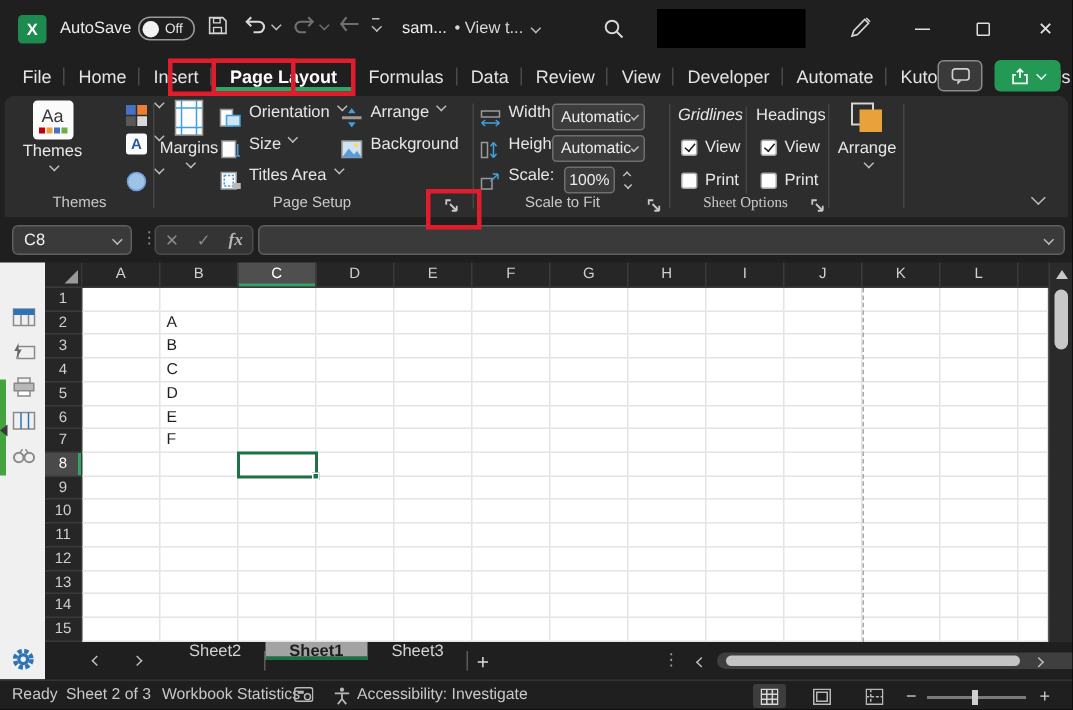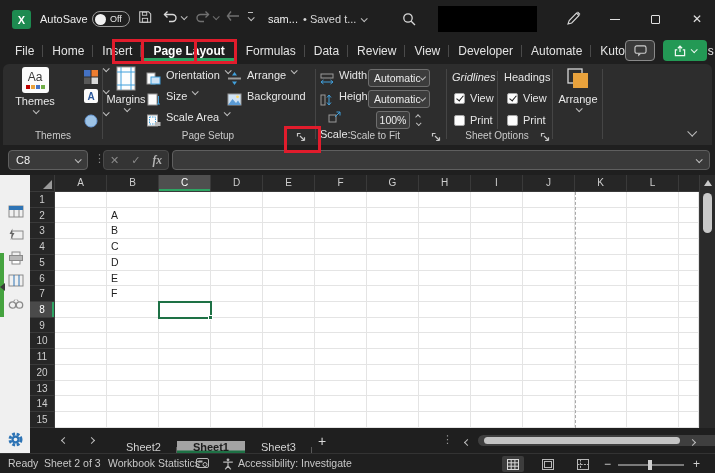--- a/index.html
+++ b/index.html
@@ -96,21 +96,21 @@
   #sel-box { position:absolute; border:2px solid #1e7145; background:transparent; }
   #sel-box .handle { position:absolute; right:-3px; bottom:-3px; width:5px; height:5px; background:#1e7145; border:1px solid #fff; }
   #pagebreak { position:absolute; top:0; width:0; border-left:1.5px dashed #a8a8a8; }
   .vscroll { left:699px; top:175px; width:16px; height:253px; background:#2a2a2a; border-left:1px solid #3a3a3a; }
   .vs-up { position:absolute; left:4px; top:5px; width:0; height:0; border-left:4px solid transparent; border-right:4px solid transparent; border-bottom:6px solid #c8c8c8; }
   .vs-thumb { position:absolute; left:3px; top:18px; width:9px; height:40px; background:#c8c8c8; border-radius:5px; }
 
   
   .sheettabs { left:30px; top:428px; width:685px; height:25px; background:#1f1f1f; display:flex; align-items:center; }
   .st-nav { position:absolute; top:4px; width:18px; height:17px; display:flex; align-items:center; justify-content:center; }
-  #sheet-tab-list { position:absolute; left:80px; top:0; height:25px; display:flex; align-items:flex-end; }
+  #sheet-tab-list { position:absolute; left:80px; top:0; height:25px; display:flex; align-items:flex-start; }
   .stab { padding:0 16px; display:flex; align-items:center; font-size:11px; color:#d2d2d2; position:relative; }
   .stab:not(.active)::after { content:""; position:absolute; right:0; top:6px; width:1px; height:13px; background:#5a5a5a; }
   .stab.active { background:#a3a3a3; color:#1c1c1c; font-weight:bold; box-shadow:inset 0 -2.5px 0 #1e7145; }
   .st-plus { position:absolute; left:282px; top:3px; width:20px; height:19px; display:flex; align-items:center; justify-content:center; color:#d8d8d8; font-size:14px; }
   .st-dots { position:absolute; left:412px; top:5px; color:#9a9a9a; font-size:11px; }
   .hscroll-left { position:absolute; left:435px; top:7px; }
   .hscroll-track { position:absolute; left:448px; top:7px; width:244px; height:11px; background:#3f3f3f; border-radius:6px; }
   .hscroll-thumb { position:absolute; left:6px; top:2px; width:196px; height:7px; background:#c4c4c4; border-radius:4px; }
   .hscroll-right { position:absolute; left:660px; top:7px; }
 
@@ -162,21 +162,21 @@
     <div class="tb-icon" style="left:226px;">
       <svg width="14" height="12" viewBox="0 0 14 12">
           <path d="M5 1.5 L1.5 6 L5 10.5 M1.5 6 H13" stroke="#707070" stroke-width="1.4" fill="none"></path>
         </svg>
     </div>
     <div class="tb-icon" style="left:248px; top:12px; border-top:1px solid #bdbdbd; padding-top:3px;">
       <span class="cv"></span>
     </div>
     <div class="abs doc-title">sam...</div>
     <div class="abs save-status">
-      <span>• Saved t...</span>
+      <span>• View t...</span>
       <span class="cv"></span>
     </div>
     <div class="tb-icon" style="left:402px; top:12px;">
       <svg width="14" height="14" viewBox="0 0 14 14">
           <circle cx="6" cy="6" r="4.2" stroke="#d8d8d8" stroke-width="1.3" fill="none"></circle>
           <line x1="9.2" y1="9.2" x2="13" y2="13" stroke="#d8d8d8" stroke-width="1.3"></line>
         </svg>
     </div>
     <div class="abs redacted"></div>
     <div class="tb-icon" style="left:566px; top:11px;">
@@ -301,21 +301,21 @@
       <span class="cv"></span>
     </div>
     <div class="menurow" style="left:143px; top:47px;">
       <span class="mi">
         <svg width="15" height="13">
             <rect x="1.5" y="1" width="10" height="11" fill="#fdfdfd" stroke="#9a9a9a"></rect>
             <rect x="3.5" y="3" width="6" height="7" fill="none" stroke="#41a0dc" stroke-dasharray="1.5 1"></rect>
             <rect x="9" y="8" width="5.5" height="4" fill="#b8b8b8"></rect>
           </svg>
       </span>
-      <span>Scale Area</span>
+      <span>Titles Area</span>
       <span class="cv"></span>
     </div>
     <div class="menurow" style="left:224px; top:5px;">
       <span class="mi">
         <svg width="15" height="13">
             <rect x="1" y="5.5" width="13" height="2" fill="#9a9a9a"></rect>
             <path d="M7.5 0 l2.5 3.5 h-5 Z" fill="#41a0dc"></path>
             <path d="M7.5 13 l-2.5-3.5 h5 Z" fill="#41a0dc"></path>
           </svg>
       </span>
@@ -360,21 +360,21 @@
             <rect x="1" y="1" width="4" height="10" fill="none" stroke="#9a9a9a"></rect>
             <path d="M9 1 v10 M9 1 l-2 2.5 M9 1 l2 2.5 M9 11 l-2-2.5 M9 11 l2-2.5" stroke="#41a0dc" fill="none"></path>
           </svg>
       </span>
       <span>Height:</span>
     </div>
     <div class="combo" style="left:365px; top:26px;">
       <span>Automatic</span>
       <span class="cv"></span>
     </div>
-    <div class="menurow" style="left:317px; top:47px;flex-direction:column;">
+    <div class="menurow" style="left:317px; top:47px;">
       <span class="mi">
         <svg width="14" height="12">
             <rect x="1" y="4" width="7" height="7" fill="none" stroke="#9a9a9a"></rect>
             <path d="M12 1 L7 6 M12 1 v3.5 M12 1 h-3.5" stroke="#41a0dc" fill="none"></path>
           </svg>
       </span>
       <span>Scale:</span>
     </div>
     <div class="spin" style="left:373px; top:47px;">
       <span>100%</span>
@@ -404,21 +404,21 @@
     <div class="grp-divider" style="left:494px; top:7px; height:58px;"></div>
     <div class="sheetopt-title" style="left:501px; top:7px;">Headings</div>
     <div class="sheetopt-row" style="left:504px; top:28px;">
       <span class="cb checked" id="cb-head-view"></span>
       <span>View</span>
     </div>
     <div class="sheetopt-row" style="left:504px; top:50px;">
       <span class="cb" id="cb-head-print"></span>
       <span>Print</span>
     </div>
-    <div class="caption" style="left:449px; width:90px;">Sheet Options</div>
+    <div class="caption" style="left:449px; width:90px;font-family:Liberation Serif, serif;">Sheet Options</div>
     <div class="launcher" style="left:536px;">
       <svg width="10" height="10" viewBox="0 0 10 10">
           <path d="M1.5 4.5 V1.5 H4.5" stroke="#c8c8c8" stroke-width="1.2" fill="none"></path>
           <path d="M4 4 L8.5 8.5 M8.5 8.5 V5.2 M8.5 8.5 H5.2" stroke="#c8c8c8" stroke-width="1.2" fill="none"></path>
         </svg>
     </div>
     <div class="grp-divider" style="left:549px;"></div>
 
     <div class="bigbtn" style="left:552px; top:3px; width:46px;">
       <span class="mi">
@@ -523,21 +523,21 @@
       <div class="rowh">2</div>
       <div class="rowh">3</div>
       <div class="rowh">4</div>
       <div class="rowh">5</div>
       <div class="rowh">6</div>
       <div class="rowh">7</div>
       <div class="rowh sel">8</div>
       <div class="rowh">9</div>
       <div class="rowh">10</div>
       <div class="rowh">11</div>
-      <div class="rowh">20</div>
+      <div class="rowh">12</div>
       <div class="rowh">13</div>
       <div class="rowh">14</div>
       <div class="rowh">15</div>
     </div>
   <div class="abs" id="cells">
       <div class="cell"></div>
       <div class="cell"></div>
       <div class="cell"></div>
       <div class="cell"></div>
       <div class="cell"></div>

